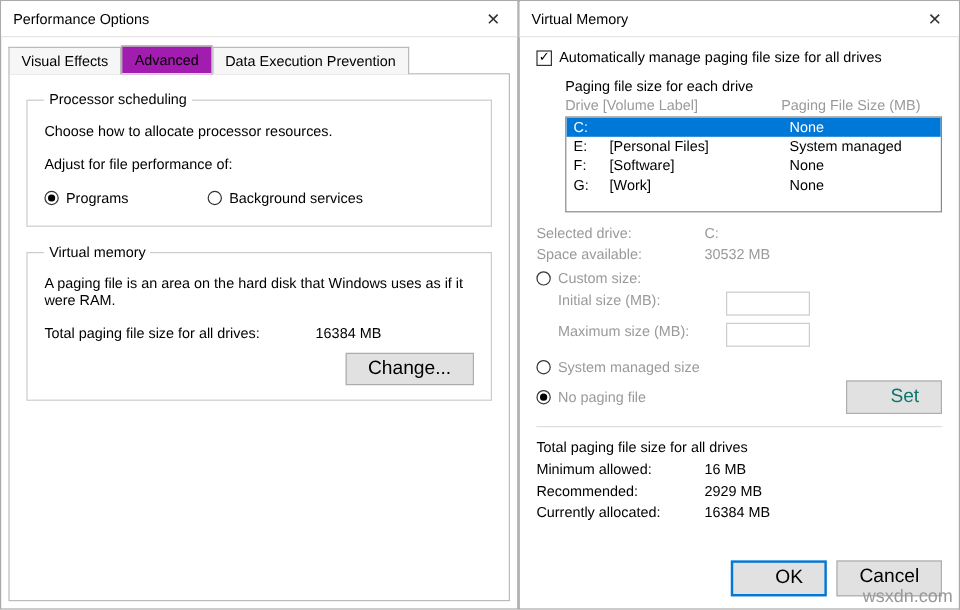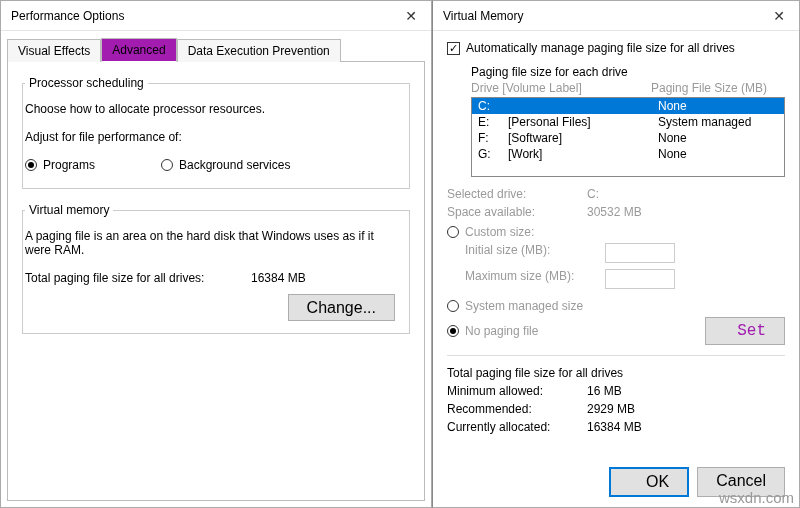--- a/index.html
+++ b/index.html
@@ -57,21 +57,21 @@
   .tab.active { background:#a21caf; border-bottom: 1px solid #fff; }
   .tab-body {
     margin: 0 6px 6px 6px;
     border: 1px solid #bbb;
     padding: 14px 14px 18px 14px;
     height: 440px;
   }
 
   fieldset.group {
     border: 1px solid #ccc;
-    padding: 12px 14px 16px 2px;
+    padding: 12px 14px 16px 14px;
     margin: 0 0 14px 0;
   }
   fieldset.group legend { padding: 0 4px; font-size: 12px; }
 
   .row { display:flex; align-items:center; gap:6px; }
   .radio-dot {
     width: 12px; height:12px; border:1px solid #333; border-radius:50%;
     display:inline-flex; align-items:center; justify-content:center;
   }
   .radio-dot.checked::after {
@@ -241,21 +241,21 @@
 
     <div class="row disabled" style="margin-top:10px;">
       <span class="radio-dot"></span>
       <span>System managed size</span>
     </div>
     <div class="row disabled" style="margin-top:4px; justify-content:space-between;">
       <span class="row" style="gap:6px;">
         <span class="radio-dot checked"></span>
         <span>No paging file</span>
       </span>
-      <span class="btn disabled" style="color:#a21caf;font-family:Liberation Mono, monospace;">Set</span>
+      <span class="btn disabled" style="color:#0f766e;">Set</span>
     </div>
 
     <hr class="sep">
 
     <div style="margin-bottom:4px;">Total paging file size for all drives</div>
     <div class="kv">
       <span class="k">Minimum allowed:</span>
       <span class="v">16 MB</span>
     </div>
     <div class="kv">

